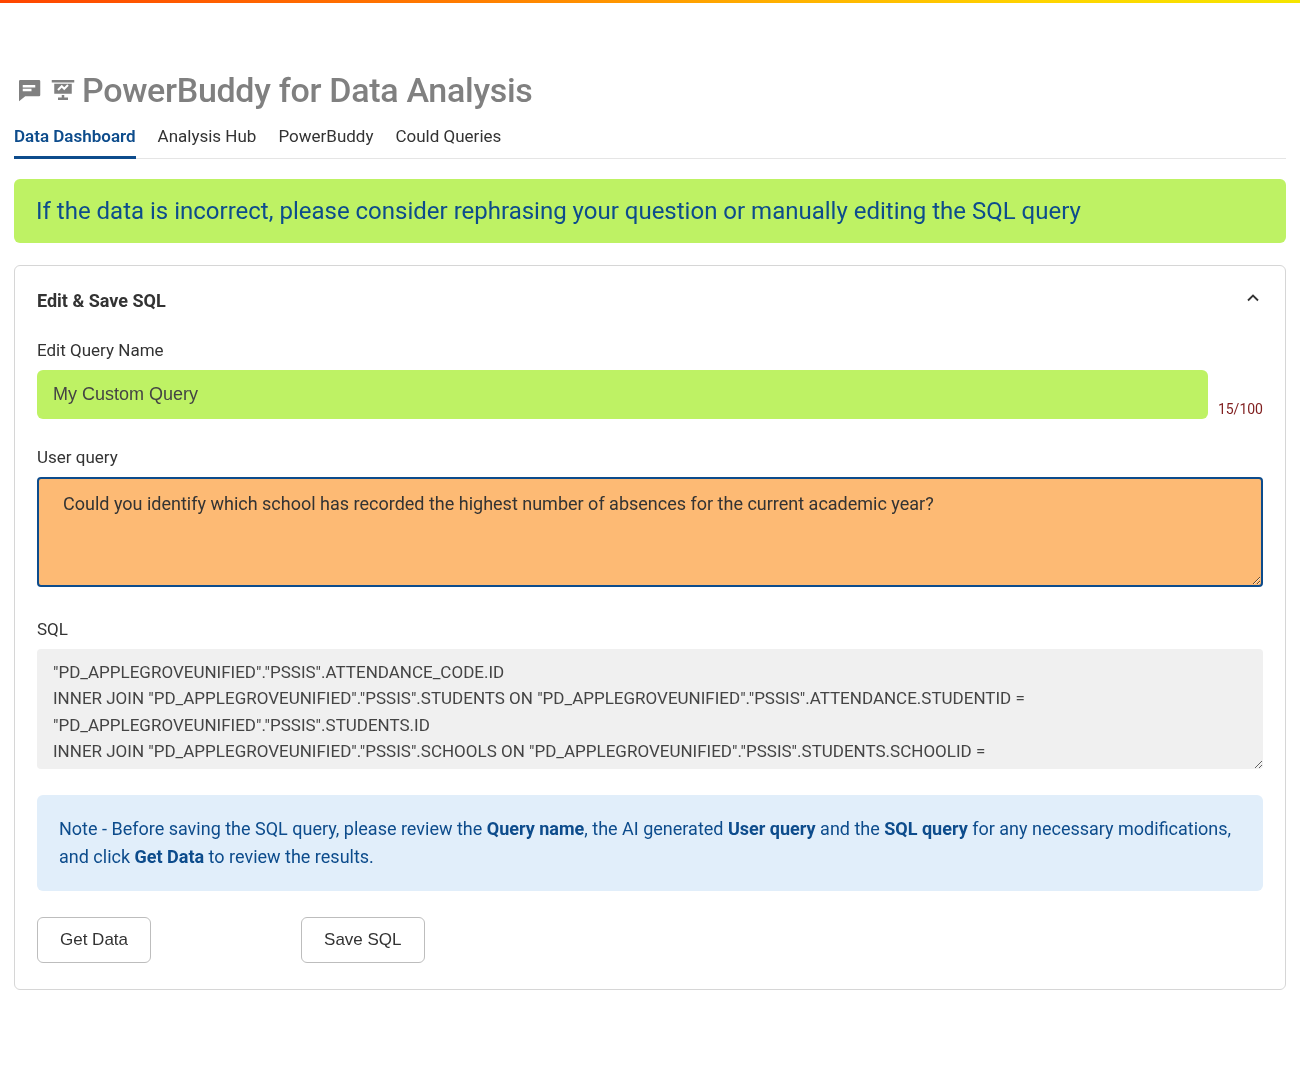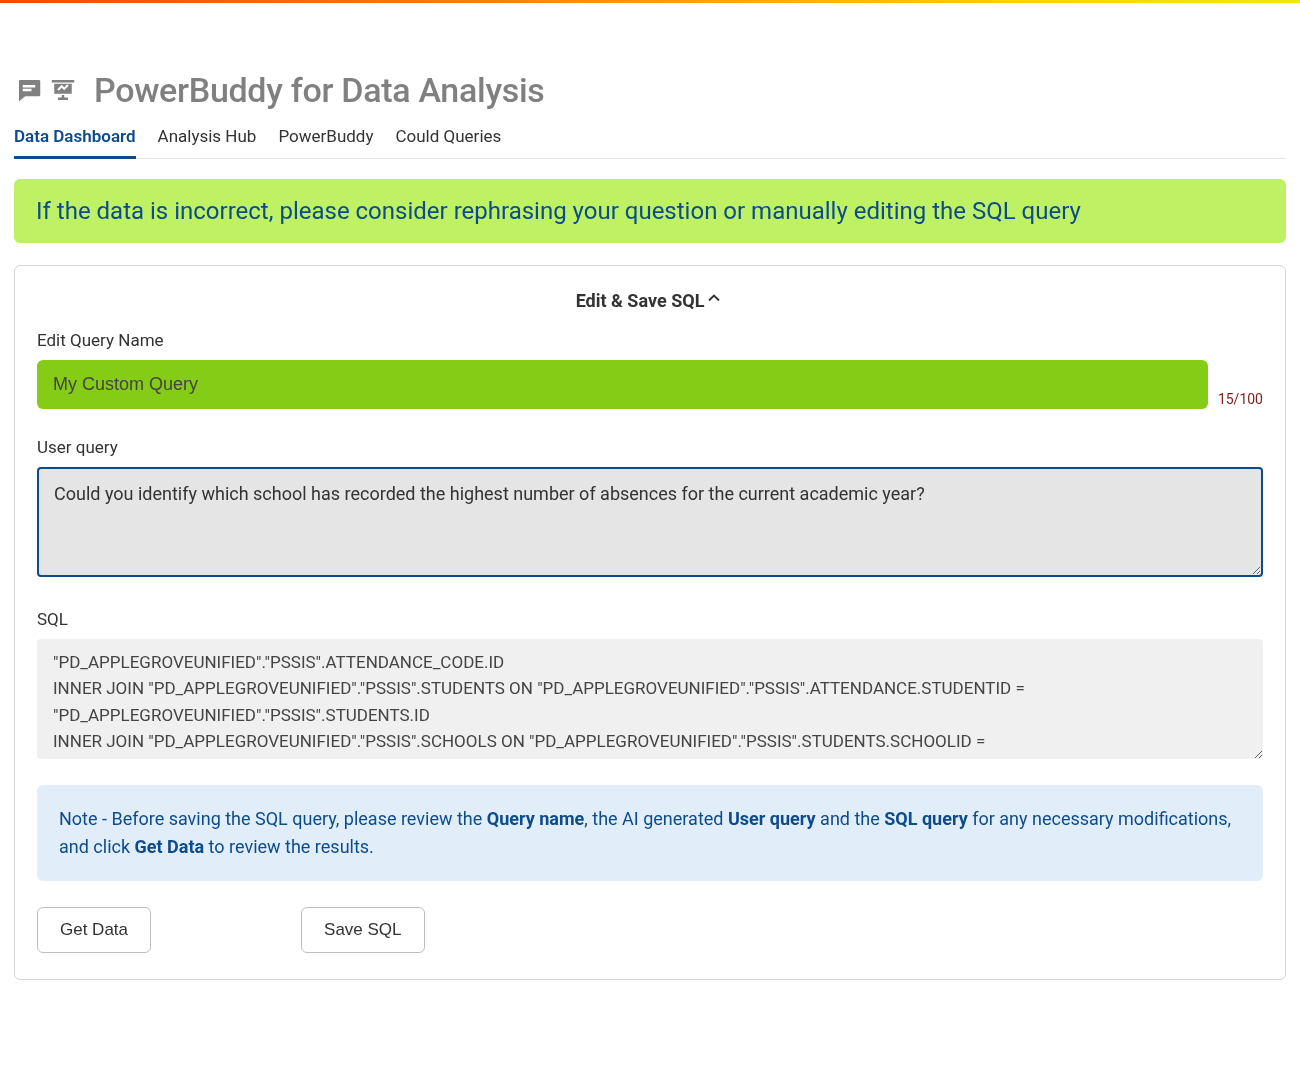--- a/index.html
+++ b/index.html
@@ -13,21 +13,21 @@
   .top-gradient {
     height: 3px;
     background: linear-gradient(90deg, #ff4500 0%, #ff7b00 35%, #ffb000 60%, #ffd400 80%, #f5e500 100%);
   }
   .page {
     padding: 12px 14px 40px 14px;
   }
   .header {
     display: flex;
     align-items: center;
-    gap: 16px;
+    gap: 4px;
     padding: 55px 0 16px 0;
   }
   .header-icons {
     display: flex;
     gap: 4px;
     color: #808080;
   }
   .header-icons svg { display:block; }
   .page-title {
     font-size: 34px;
@@ -63,65 +63,65 @@
     border-radius: 6px;
     margin-bottom: 22px;
   }
   .panel {
     border: 1px solid #d6d6d6;
     border-radius: 6px;
     padding: 22px 22px 26px 22px;
   }
   .panel-header {
     display: flex;
-    justify-content: center;
+    justify-content: space-between;
     align-items: center;
-    margin-bottom: 18px;
+    margin-bottom: 28px;
   }
   .panel-title {
     font-size: 18px;
     font-weight: 700;
     color: #333;
   }
   .chevron { color: #333; cursor: pointer; }
   .field-label {
     font-size: 17px;
     color: #333;
     margin-bottom: 10px;
   }
   .query-name-row {
     display: flex;
     align-items: center;
     gap: 10px;
   }
   .query-name-input {
     flex: 1;
-    background: #84cc16;
+    background: #bef264;
     border: none;
     border-radius: 6px;
     padding: 14px 16px;
     font-size: 18px;
     color: #444;
     outline: none;
   }
   .char-counter {
     font-size: 14px;
     color: #7f1d1d;
     white-space: nowrap;
     align-self: flex-end;
     padding-bottom: 2px;
   }
   .section-gap { height: 28px; }
   .user-query-textarea {
     width: 100%;
     min-height: 110px;
-    background: #e5e5e5;
+    background: #fdba74;
     border: 2px solid #0d4c8c;
     border-radius: 4px;
-    padding: 14px 15px;
+    padding: 14px 24px;
     font-size: 18px;
     font-family: inherit;
     color: #333;
     resize: both;
     outline: none;
   }
   .sql-box {
     width: 100%;
     height: 120px;
     background: #f0f0f0;

